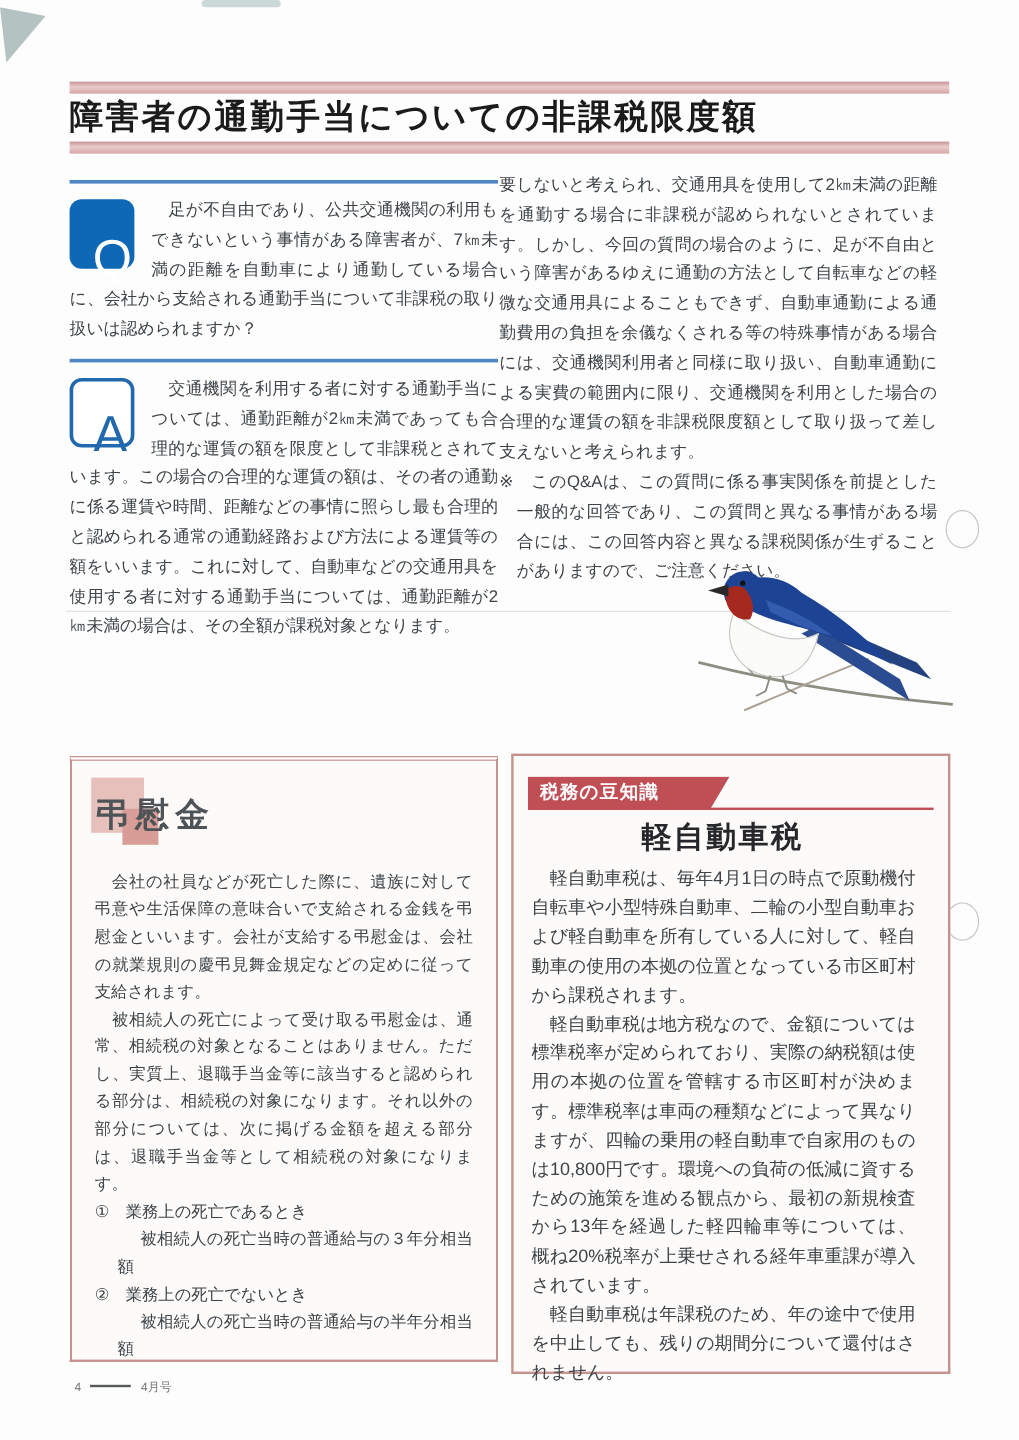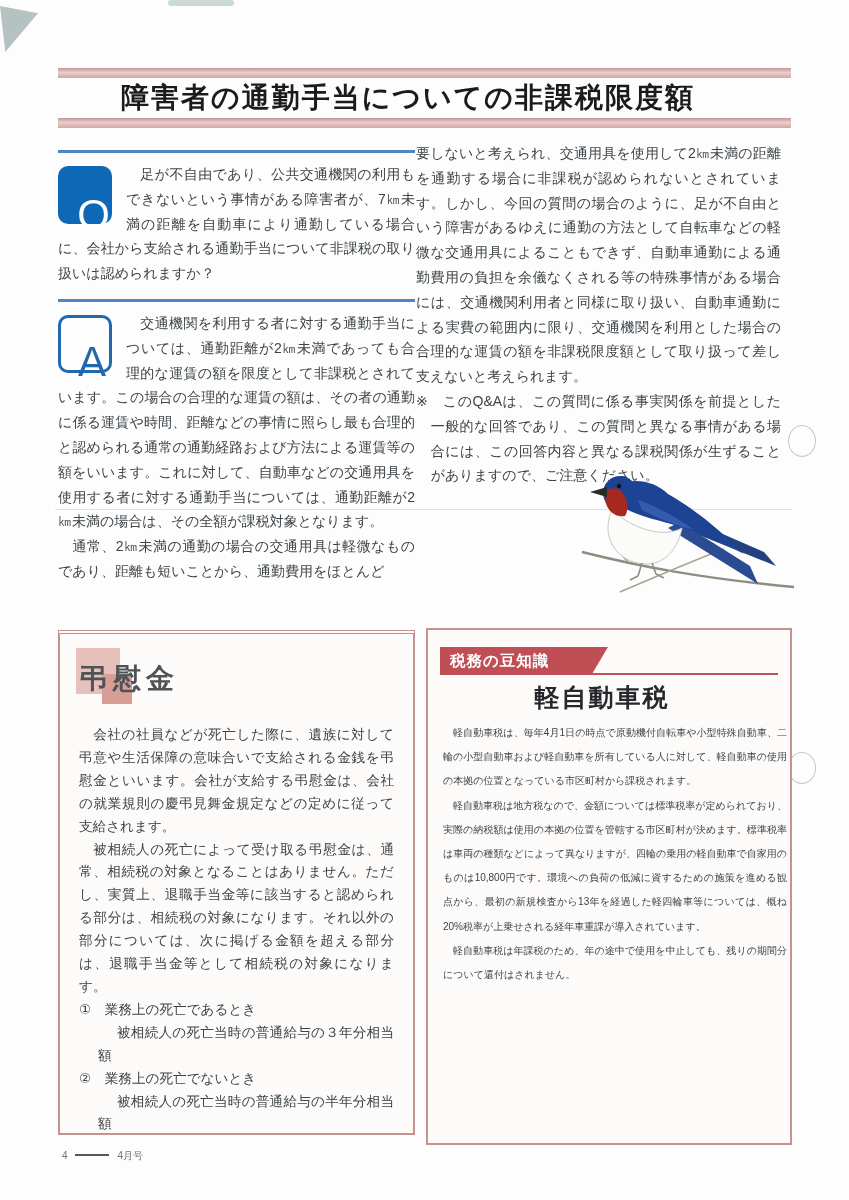--- a/index.html
+++ b/index.html
@@ -8,21 +8,21 @@
     background:#fdfdfd;overflow:hidden;
     font-family:"Liberation Sans","DejaVu Sans",sans-serif;
     color:#3d4347;
   }
   
   .hbar{position:absolute;left:58px;width:733px;height:10px;
     background:linear-gradient(180deg,#c79597 0%,#e9cdcb 45%,#d3a5a3 100%);}
   .hbar.top{top:68px;}
   .hbar.bottom{top:118px;}
   .page-title{position:absolute;left:58px;top:79px;width:700px;
-    text-align:center;font-size:28px;font-weight:bold;color:#1b1b1b;
+    font-size:28px;font-weight:bold;color:#1b1b1b;
     letter-spacing:2px;margin:0;}
   
   .col{position:absolute;font-size:14px;line-height:24.8px;
     text-align:justify;text-justify:inter-ideograph;}
   .col p{margin:0;}
   .col-left{left:58px;top:150px;width:357px;}
   .col-right{left:416px;top:141px;width:365px;}
   .rule{height:3px;background:#4d86c2;}
   .rule.r2{margin-top:13px;}
   .qa{margin-top:9px;overflow:visible;}
@@ -38,21 +38,21 @@
   
   .bird{position:absolute;left:568px;top:466px;}
   
   .box{position:absolute;box-sizing:border-box;background:#fdfbfa;
     border:2px solid #c6928f;}
   .box-l{left:58px;top:630px;width:357px;height:505px;border-top:4px double #c6928f;}
   .box-r{left:426px;top:628px;width:366px;height:517px;}
   .box .body{padding:0 19px;text-align:justify;text-justify:inter-ideograph;}
   .box .body p{margin:0;}
   .box-l .body{font-size:13.6px;line-height:22.9px;}
-  .box-r .body{font-size:10px;line-height:24.2px;padding:2px 3px 0 15px;}
+  .box-r .body{font-size:15px;line-height:24.2px;padding:2px 27px 0 15px;}
   .memorial-head{position:relative;height:74px;margin:12px 0 4px 16px;}
   .sq{position:absolute;}
   .sq1{left:0;top:2px;width:44px;height:46px;background:#e7c0bc;}
   .sq2{left:26px;top:28px;width:30px;height:30px;background:#d79d96;}
   .memorial-title{position:absolute;left:4px;top:14px;margin:0;
     font-size:28px;font-weight:700;color:#4e5357;letter-spacing:5px;}
   .li-body{margin-left:1.4em !important;text-indent:1.4em;}
   .ribbon-row{position:relative;margin:17px 12px 0 12px;height:27px;padding-left:23px;}
   .ribbon{position:absolute;left:0;top:0;height:27px;width:168px;
     background:#bf4e55;color:#fff;font-size:15.5px;font-weight:bold;
@@ -99,21 +99,20 @@
         <span class="letter">Q</span>
       </div>
       <p>　足が不自由であり、公共交通機関の利用もできないという事情がある障害者が、7㎞未満の距離を自動車により通勤している場合に、会社から支給される通勤手当について非課税の取り扱いは認められますか？</p>
     </div>
     <div class="rule r2"></div>
     <div class="qa">
       <div class="badge badge-a">
         <span class="letter">A</span>
       </div>
       <p>　交通機関を利用する者に対する通勤手当については、通勤距離が2㎞未満であっても合理的な運賃の額を限度として非課税とされています。この場合の合理的な運賃の額は、その者の通勤に係る運賃や時間、距離などの事情に照らし最も合理的と認められる通常の通勤経路および方法による運賃等の額をいいます。これに対して、自動車などの交通用具を使用する者に対する通勤手当については、通勤距離が2㎞未満の場合は、その全額が課税対象となります。</p>
-      <p>　通常、2㎞未満の通勤の場合の交通用具は軽微なものであり、距離も短いことから、通勤費用をほとんど</p>
     </div>
   </div>
 
   <div class="col col-right">
     <p>要しないと考えられ、交通用具を使用して2㎞未満の距離を通勤する場合に非課税が認められないとされています。しかし、今回の質問の場合のように、足が不自由という障害があるゆえに通勤の方法として自転車などの軽微な交通用具によることもできず、自動車通勤による通勤費用の負担を余儀なくされる等の特殊事情がある場合には、交通機関利用者と同様に取り扱い、自動車通勤による実費の範囲内に限り、交通機関を利用とした場合の合理的な運賃の額を非課税限度額として取り扱って差し支えないと考えられます。</p>
     <p class="note">※　このQ&amp;Aは、この質問に係る事実関係を前提とした一般的な回答であり、この質問と異なる事情がある場合には、この回答内容と異なる課税関係が生ずることがありますので、ご注意ください。</p>
   </div>
 
   <svg class="bird" width="235" height="130" viewBox="0 0 235 130">
 

